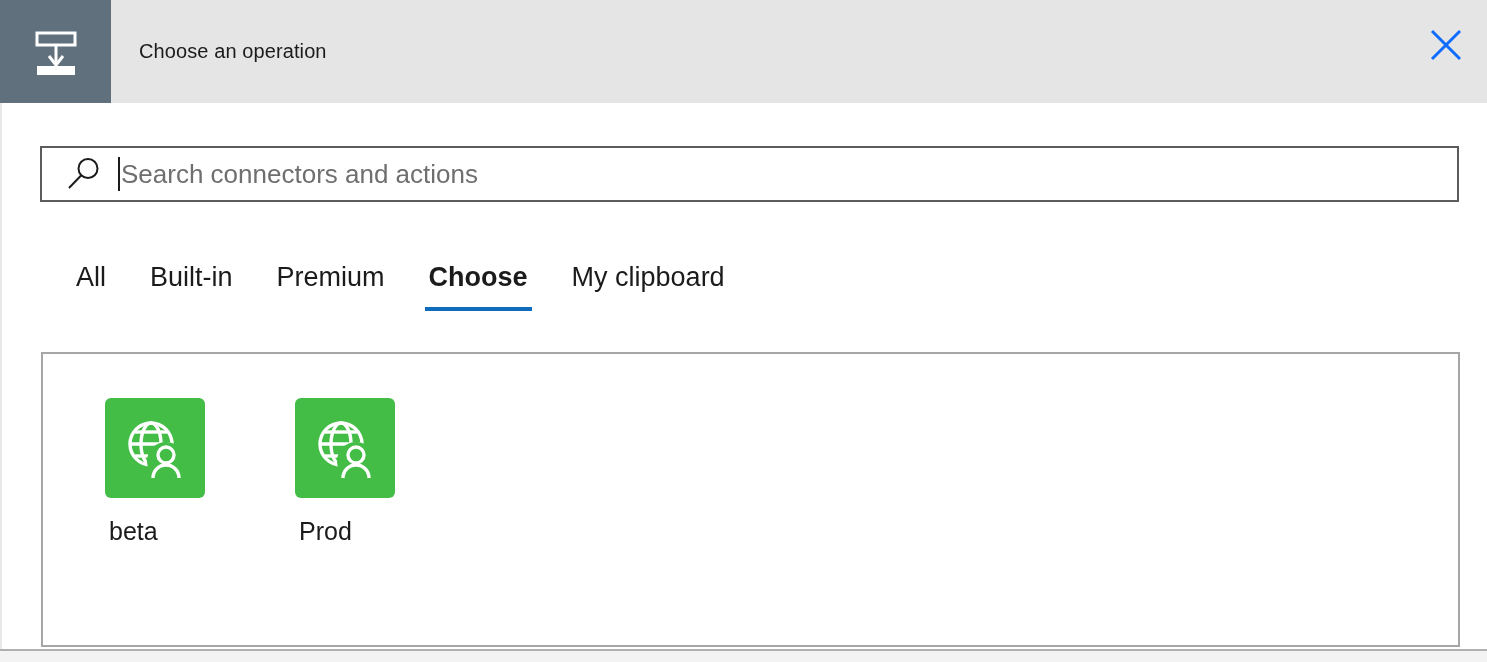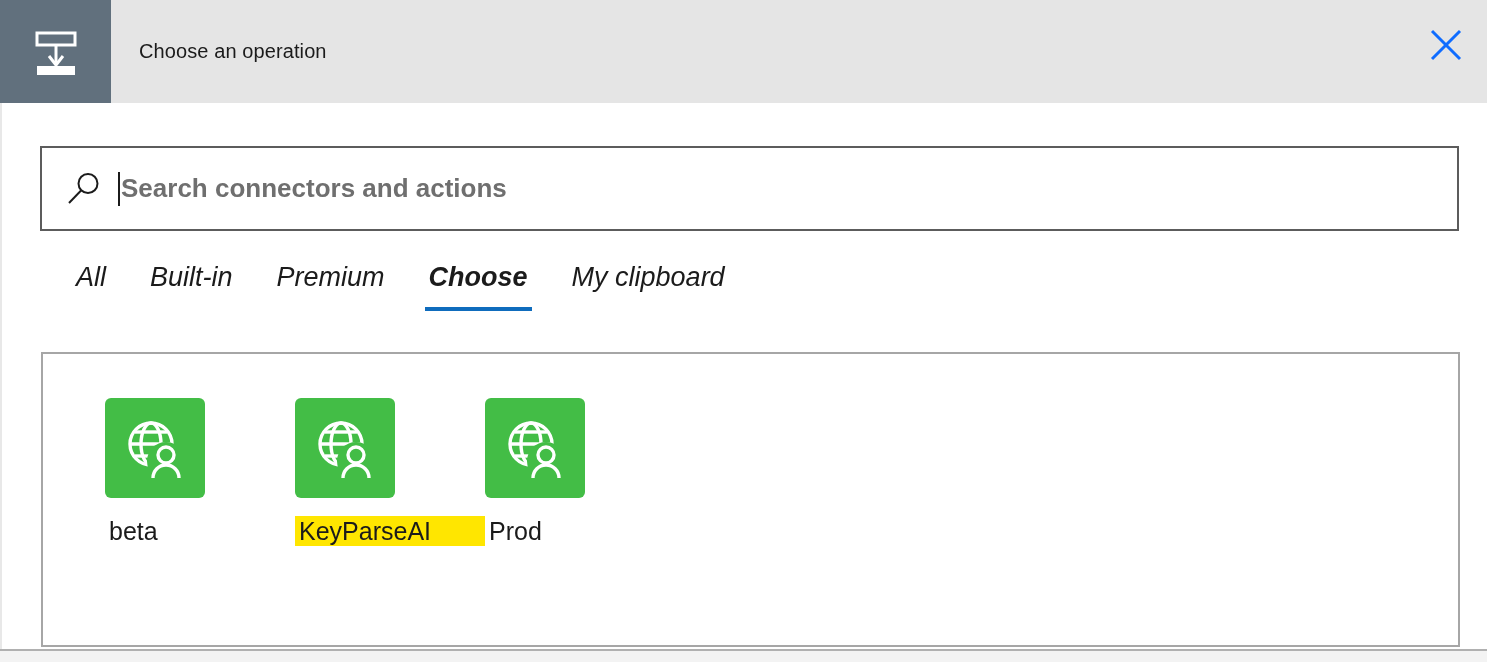--- a/index.html
+++ b/index.html
@@ -73,28 +73,27 @@
     border-left: 2px solid #e8e8e8;
     box-sizing: border-box;
   }
 
   
   .search-box {
     position: absolute;
     left: 38px;
     top: 43px;
     width: 1419px;
-    height: 85px;
+    height: 56px;
     border: 2px solid #5c5c5c;
     background: #ffffff;
     box-sizing: border-box;
     display: flex;
     align-items: center;
     cursor: text;
-    font-weight: bold;
   }
   .search-icon {
     margin-left: 24px;
     margin-right: 14px;
     flex: none;
     display: block;
   }
   .search-caret {
     width: 2px;
     height: 34px;
@@ -108,21 +107,20 @@
     white-space: nowrap;
   }
 
   
   .tabs {
     position: absolute;
     left: 52px;
     top: 153px;
     display: flex;
     align-items: center;
-    font-style: italic;
   }
   .tab {
     position: relative;
     padding: 6px 0 28px 0;
     margin-right: 0;
     font-size: 27px;
     color: #1b1b1b;
     cursor: pointer;
     white-space: nowrap;
   }
@@ -267,42 +265,20 @@
                 <line x1="11" y1="15" x2="43" y2="15"></line>
                 <line x1="11" y1="39" x2="43" y2="39"></line>
               </g>
               <circle cx="42" cy="38" r="8" fill="none" stroke="#ffffff" stroke-width="3.4"></circle>
               <path d="M29 61 a13 13 0 0 1 26 0" fill="none" stroke="#ffffff" stroke-width="3.4"></path>
             </svg>
           </div>
           <div class="connector-label">beta</div>
         </div>
 
-        <div class="connector">
-          <div class="connector-tile" style="background:#43bd46">
-            <svg width="62" height="62" viewBox="0 0 62 62" aria-hidden="true">
-              <defs>
-                <mask id="m2">
-                  <rect x="0" y="0" width="62" height="62" fill="#fff"></rect>
-                  <circle cx="42" cy="44" r="19" fill="#000"></circle>
-                </mask>
-              </defs>
-              <g mask="url(#m2)" fill="none" stroke="#ffffff" stroke-width="3.4">
-                <circle cx="27" cy="27" r="21"></circle>
-                <ellipse cx="27" cy="27" rx="10" ry="21"></ellipse>
-                <line x1="6" y1="27" x2="48" y2="27"></line>
-                <line x1="11" y1="15" x2="43" y2="15"></line>
-                <line x1="11" y1="39" x2="43" y2="39"></line>
-              </g>
-              <circle cx="42" cy="38" r="8" fill="none" stroke="#ffffff" stroke-width="3.4"></circle>
-              <path d="M29 61 a13 13 0 0 1 26 0" fill="none" stroke="#ffffff" stroke-width="3.4"></path>
-            </svg>
-          </div>
-          <div class="connector-label highlighted">KeyParseAI</div>
-        </div>
 
         <div class="connector">
           <div class="connector-tile" style="background:#43bd46">
             <svg width="62" height="62" viewBox="0 0 62 62" aria-hidden="true">
               <defs>
                 <mask id="m3">
                   <rect x="0" y="0" width="62" height="62" fill="#fff"></rect>
                   <circle cx="42" cy="44" r="19" fill="#000"></circle>
                 </mask>
               </defs>

